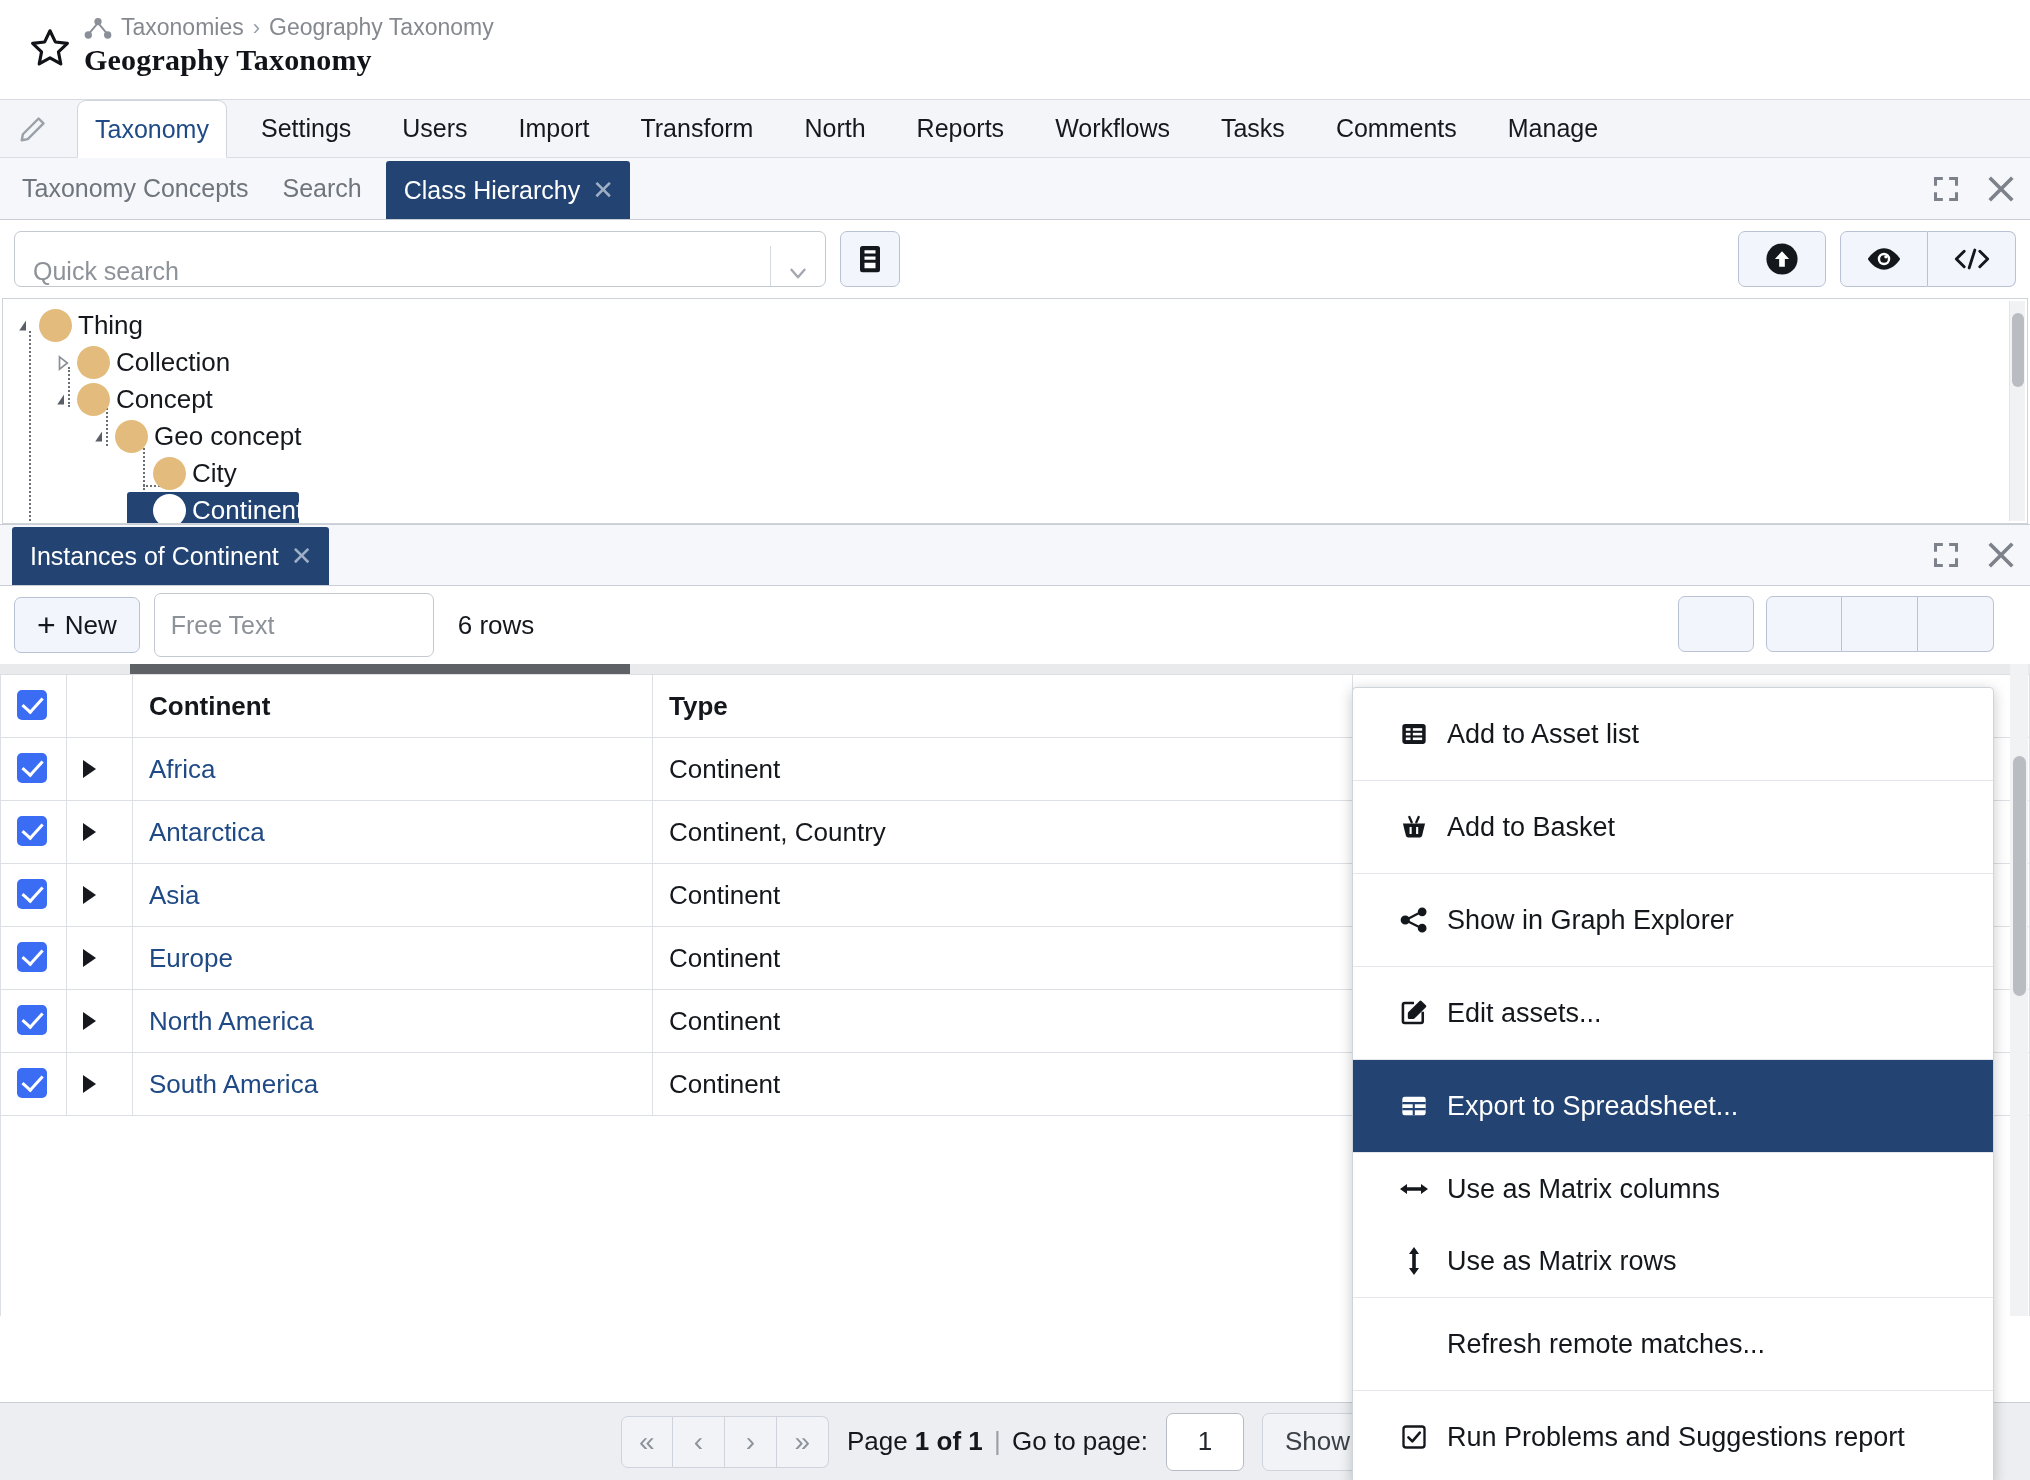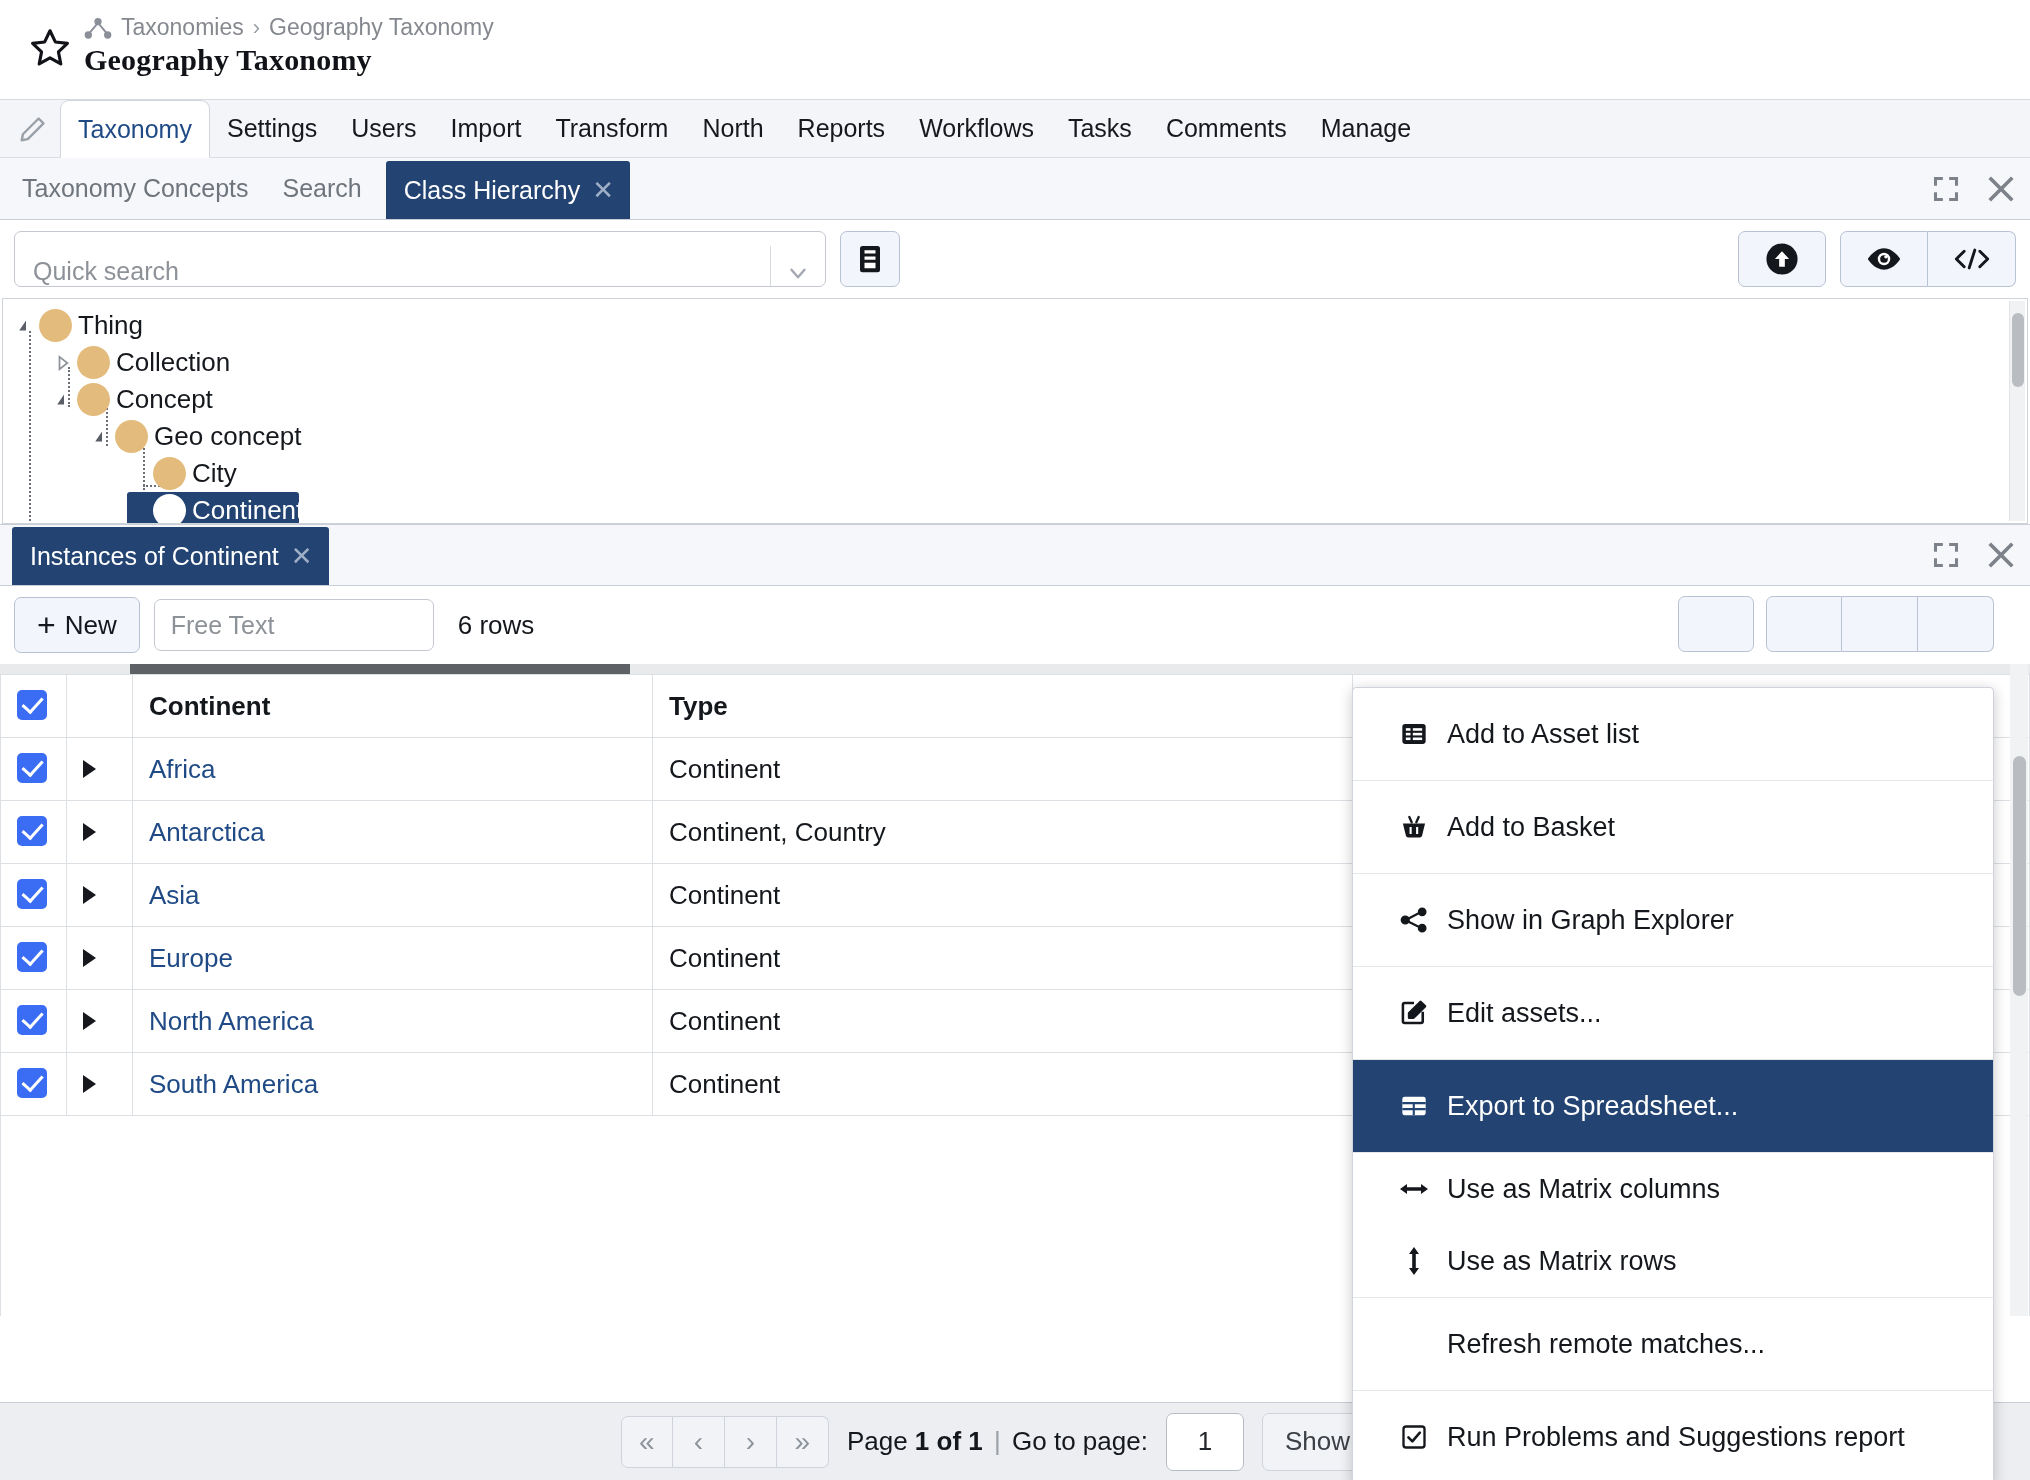--- a/index.html
+++ b/index.html
@@ -32,21 +32,21 @@
 
   
   .navbar {
     height: 58px; background: #f3f5f9; border-bottom: 1px solid #dadde3;
     display: flex; align-items: stretch; padding-left: 14px; position: relative;
   }
   .pencil-wrap { display:flex; align-items:center; padding: 0 12px 0 4px; }
   .navtabs { display: flex; align-items: stretch; gap: 0; }
   .navtab {
     display: flex; align-items: center; padding: 0 17px;
-    font-size: 25px; color: #16181d; cursor: pointer; white-space: nowrap;
+    font-size: 25px; color: #16181d; cursor: pointer; white-space: nowrap; margin-left: 17px;
   }
   .navtab.active {
     background: #ffffff; color: #1f4a85;
     border: 1px solid #cfd4dd; border-bottom: 1px solid #ffffff;
     border-radius: 9px 9px 0 0; margin-bottom: -1px;
   }
 
   
   .subtabbar {
     height: 62px; background: #f6f7fa; border-bottom: 1px solid #c9ced6;
@@ -132,21 +132,21 @@
   .inst-toolbar {
     height: 78px; display: flex; align-items: center; gap: 14px; padding: 0 14px;
     background: #ffffff; position: relative;
   }
   .btn-new {
     height: 56px; padding: 0 22px; border: 1px solid #b9c2d4; border-radius: 7px;
     background: #f2f5fb; font-size: 26px; color: #14171c;
     display: flex; align-items: center; gap: 9px; cursor: pointer;
   }
   .freetext {
-    width: 280px; height: 52px; border: 1px solid #c3c8d1; border-radius: 7px;
+    width: 280px; height: 64px; border: 1px solid #c3c8d1; border-radius: 7px;
     background: #fff; font-size: 25px; color: #23262b; padding: 0 16px; outline: none;
   }
   .freetext::placeholder { color: #8d9299; }
   .rowcount { font-size: 26px; color: #14171c; margin-left: 10px; }
 
   
   .tablewrap { background: #fff; position: relative; }
   .hscroll {
     height: 10px; background: #5e6166; margin-left: 130px; width: 500px;
   }

